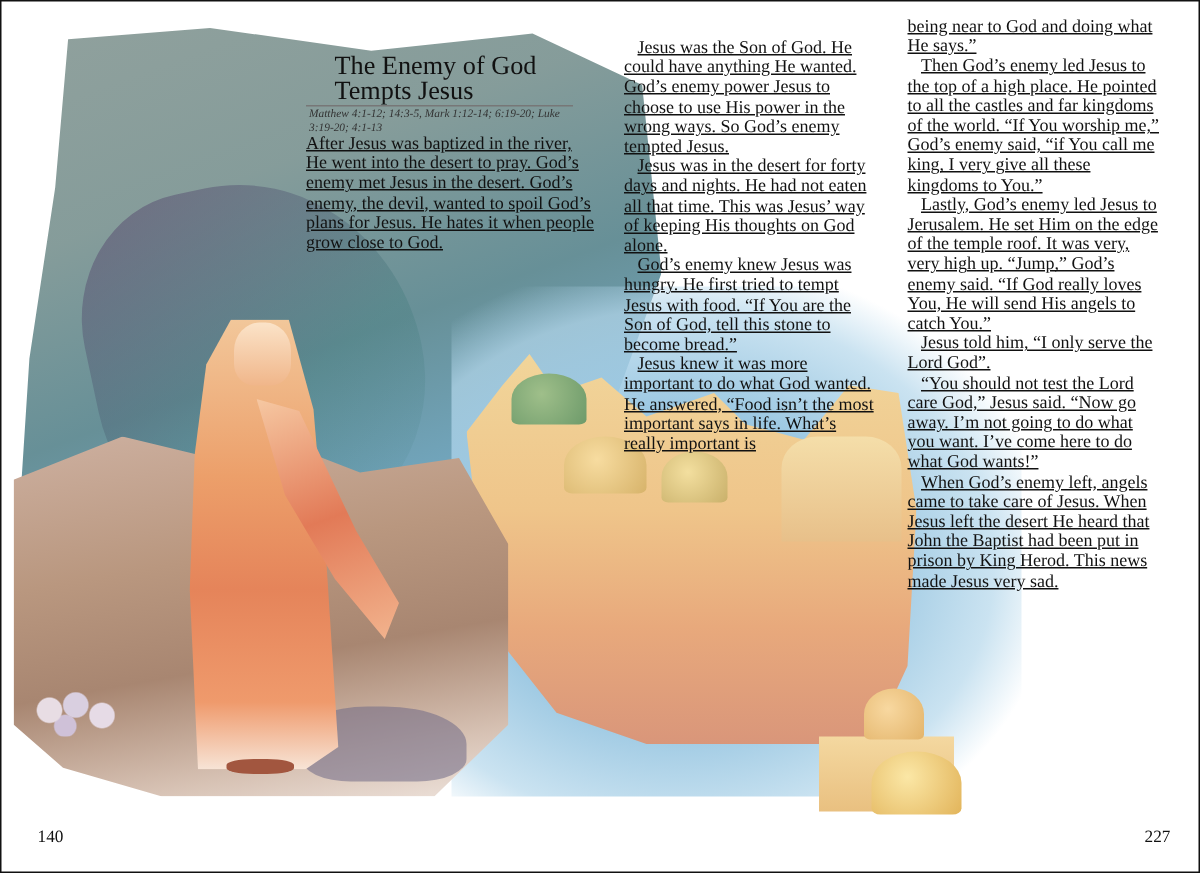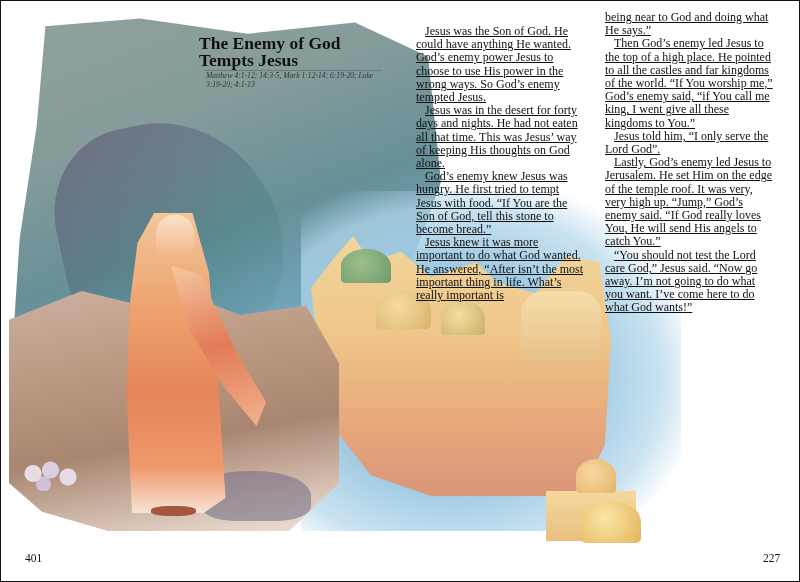--- a/index.html
+++ b/index.html
@@ -62,22 +62,22 @@
   .figure-sandal { position: absolute; left: 150px; top: 505px; width: 45px; height: 10px; background: #a2563f; border-radius: 40%; }
 
   
   .col { position: absolute; font-size: 12px; line-height: 13.2px; text-decoration: underline; }
   .col p { margin: 0; text-indent: 9px; }
   .col p.noindent { text-indent: 0; }
   .col-a { left: 203px; top: 88px; width: 192px; }
   .col-b { left: 415px; top: 24px; width: 168px; }
   .col-c { left: 604px; top: 10px; width: 170px; }
   .title {
-    position: absolute; left: 198px; top: 34px; width: 180px; margin: 0;
-    font-size: 17.5px; line-height: 17px; font-weight: bold; color: #111;
+    position: absolute; left: 222px; top: 34px; width: 180px; margin: 0;
+    font-size: 17.5px; line-height: 17px; font-weight: normal; color: #111;
   }
   .title-rule { position: absolute; left: 203px; top: 69px; width: 178px; height: 1px; background: #777; }
   .refs {
     position: absolute; left: 205px; top: 70px; width: 180px;
     font-size: 7.6px; line-height: 9px; font-style: italic; color: #333;
   }
   .pageno { position: absolute; font-size: 11.5px; top: 551px; }
   .pageno.left { left: 24px; }
   .pageno.right { left: 762px; }
 </style>
@@ -107,31 +107,35 @@
     <div class="figure-sandal"></div>
   </div>
 
   <h1 class="title">
     <span>The Enemy of God</span><br>
     <span>Tempts Jesus</span>
   </h1>
   <div class="title-rule"></div>
   <div class="refs">Matthew 4:1-12; 14:3-5, Mark 1:12-14; 6:19-20; Luke 3:19-20; 4:1-13</div>
 
+  <div class="col col-a">
+    <p class="noindent">After Jesus was baptized in the river, He went into the desert to pray. God’s enemy met Jesus in the desert. God’s enemy, the devil, wanted to spoil God’s plans for Jesus. He hates it when people grow close to God.</p>
+  </div>
 
   <div class="col col-b">
     <p>Jesus was the Son of God. He could have anything He wanted. God’s enemy power Jesus to choose to use His power in the wrong ways. So God’s enemy tempted Jesus.</p>
     <p>Jesus was in the desert for forty days and nights. He had not eaten all that time. This was Jesus’ way of keeping His thoughts on God alone.</p>
     <p>God’s enemy knew Jesus was hungry. He first tried to tempt Jesus with food. “If You are the Son of God, tell this stone to become bread.”</p>
-    <p>Jesus knew it was more important to do what God wanted. He answered, “After isn’t the most important thing in life. What’s really important is</p>
+    <p>Jesus knew it was more important to do what God wanted. He answered, “Food isn’t the most important says in life. What’s really important is</p>
   </div>
 
   <div class="col col-c">
     <p class="noindent">being near to God and doing what He says.”</p>
-    <p>Then God’s enemy led Jesus to the top of a high place. He pointed to all the castles and far kingdoms of the world. “If You worship me,” God’s enemy said, “if You call me king, I went give all these kingdoms to You.”</p>
+    <p>Then God’s enemy led Jesus to the top of a high place. He pointed to all the castles and far kingdoms of the world. “If You worship me,” God’s enemy said, “if You call me king, I very give all these kingdoms to You.”</p>
+    <p>Lastly, God’s enemy led Jesus to Jerusalem. He set Him on the edge of the temple roof. It was very, very high up. “Jump,” God’s enemy said. “If God really loves You, He will send His angels to catch You.”</p>
     <p>Jesus told him, “I only serve the Lord God”.</p>
-    <p>Lastly, God’s enemy led Jesus to Jerusalem. He set Him on the edge of the temple roof. It was very, very high up. “Jump,” God’s enemy said. “If God really loves You, He will send His angels to catch You.”</p>
     <p>“You should not test the Lord care God,” Jesus said. “Now go away. I’m not going to do what you want. I’ve come here to do what God wants!”</p>
+    <p>When God’s enemy left, angels came to take care of Jesus. When Jesus left the desert He heard that John the Baptist had been put in prison by King Herod. This news made Jesus very sad.</p>
   </div>
 
-  <div class="pageno left">401</div>
+  <div class="pageno left">140</div>
   <div class="pageno right">227</div>
 </div>
 
 </body></html>

